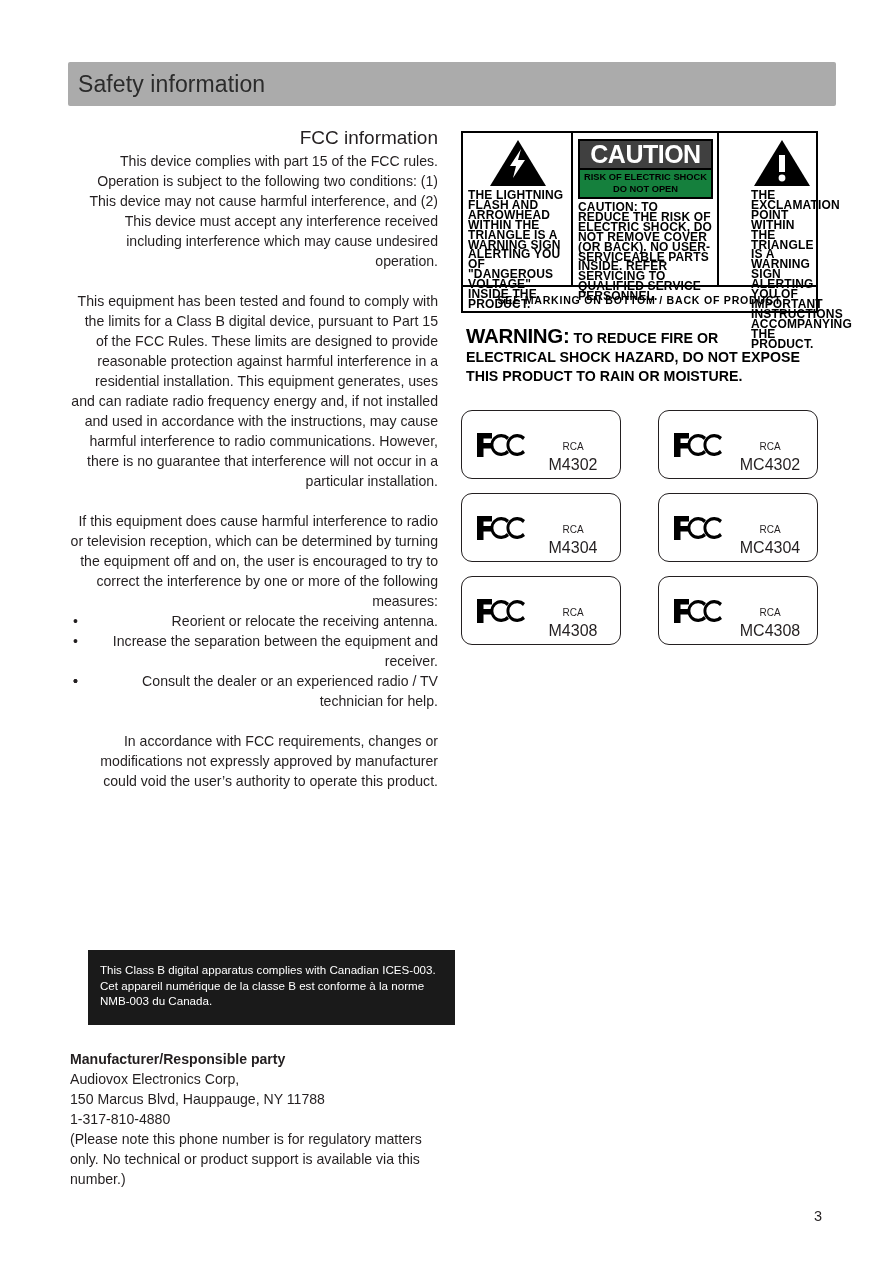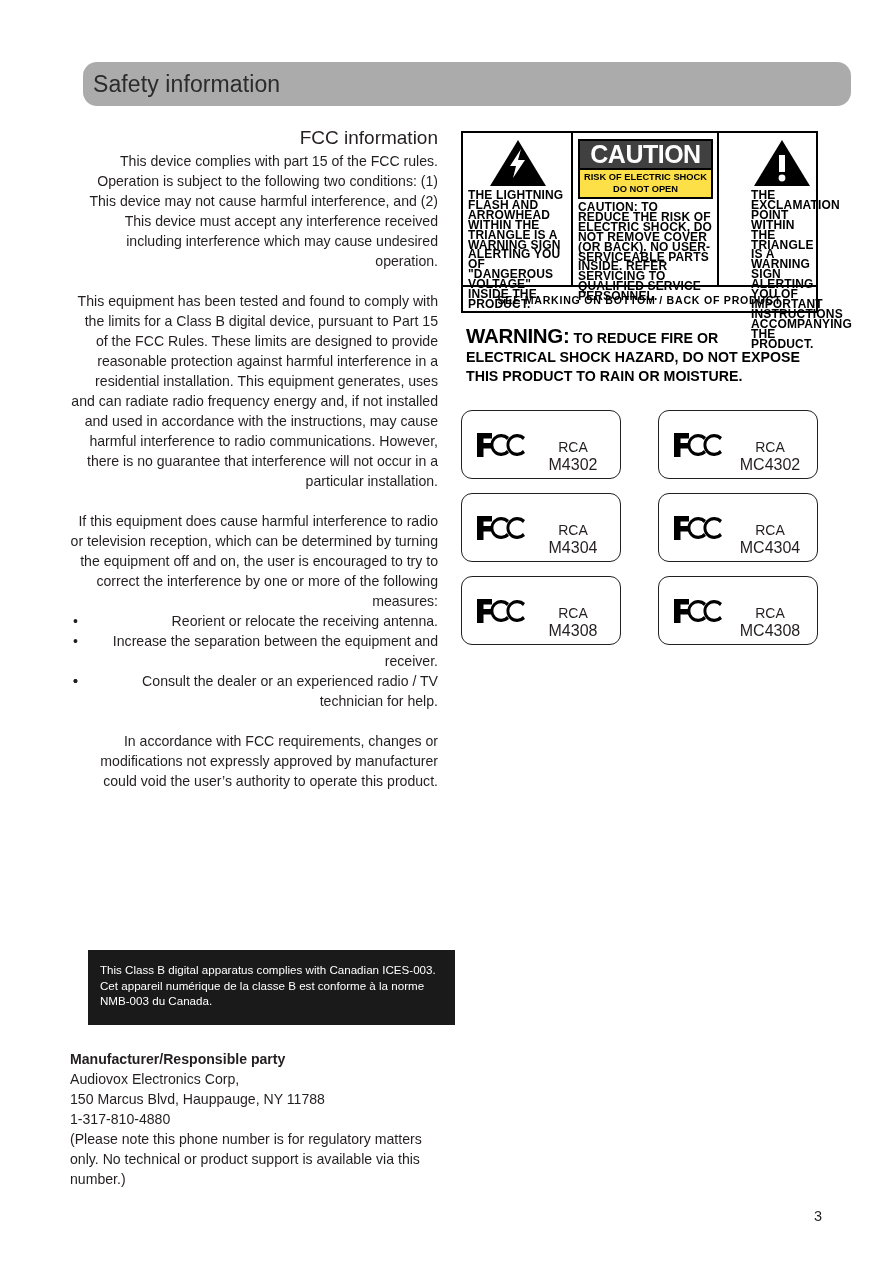--- a/index.html
+++ b/index.html
@@ -12,26 +12,26 @@
     height: 1276px;
     position: relative;
     font-family: "Liberation Sans", sans-serif;
     color: #231f20;
     overflow: hidden;
   }
 
   
   .page-header {
     position: absolute;
-    left: 83px;
+    left: 68px;
     top: 62px;
     width: 768px;
     height: 44px;
     background: #ababab;
-    border-radius: 14px;
+    border-radius: 2px;
     display: flex;
     align-items: center;
   }
   .page-header-title {
     font-size: 23px;
     font-weight: 400;
     color: #2b2b2b;
     padding-left: 10px;
     letter-spacing: 0.1px;
   }
@@ -184,21 +184,21 @@
     background: #404040;
     color: #fff;
     text-align: center;
     font-size: 25px;
     font-weight: bold;
     letter-spacing: -0.5px;
     line-height: 27px;
     font-family: "Liberation Sans", sans-serif;
   }
   .caution-banner-bot {
-    background: #fde047;
+    background: #15803d;
     color: #000;
     text-align: center;
     font-size: 9.3px;
     font-weight: bold;
     line-height: 11.5px;
     padding: 2px 0 2px 0;
     border-top: 2px solid #000;
   }
 
   
@@ -250,21 +250,21 @@
     display: flex;
     align-items: center;
     justify-content: center;
   }
   .fcc-labels {
     flex: 1;
     text-align: center;
     padding-right: 4px;
   }
   .fcc-brand {
-    font-size: 14px;
+    font-size: 10px;
     line-height: 16px;
     color: #231f20;
     margin-top: 24px;
   }
   .fcc-model {
     font-size: 16px;
     line-height: 20px;
     color: #231f20;
   }
 </style>

